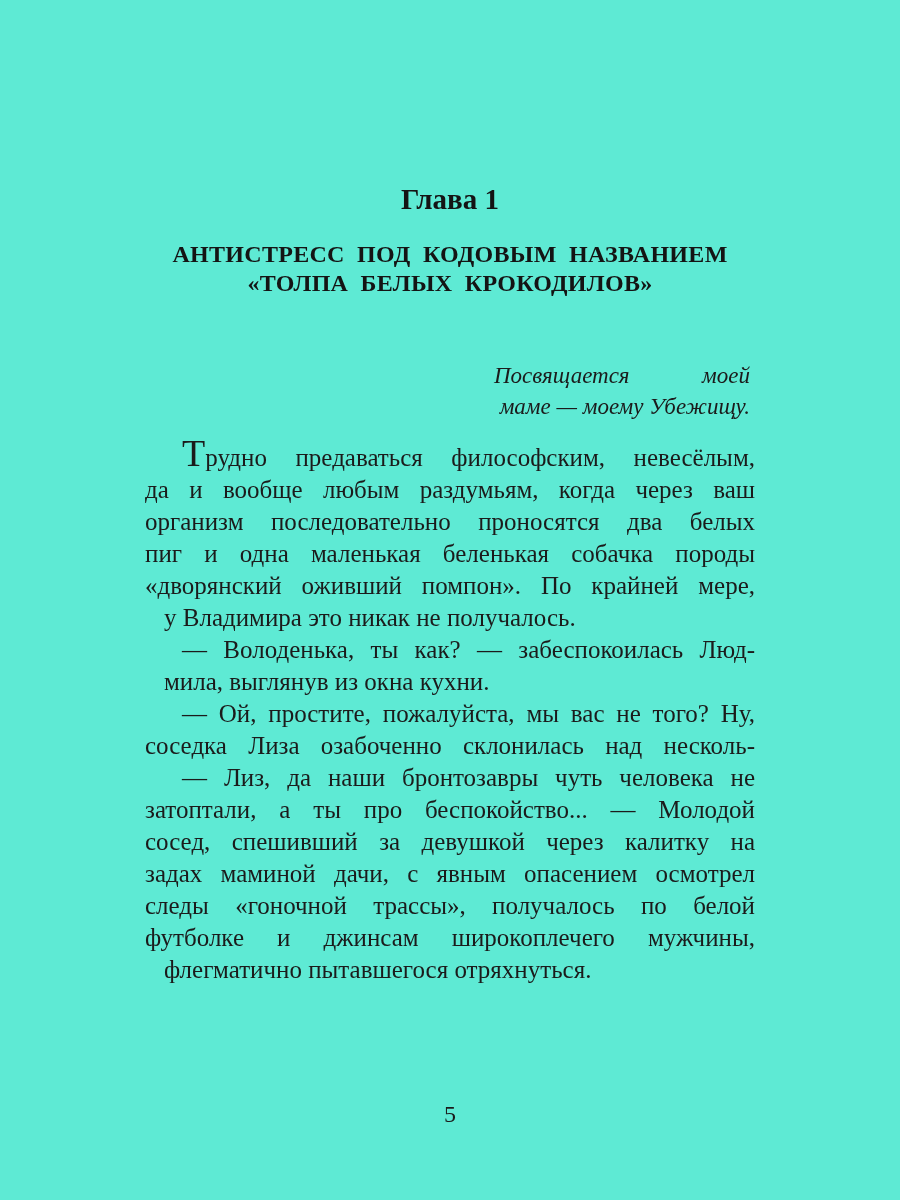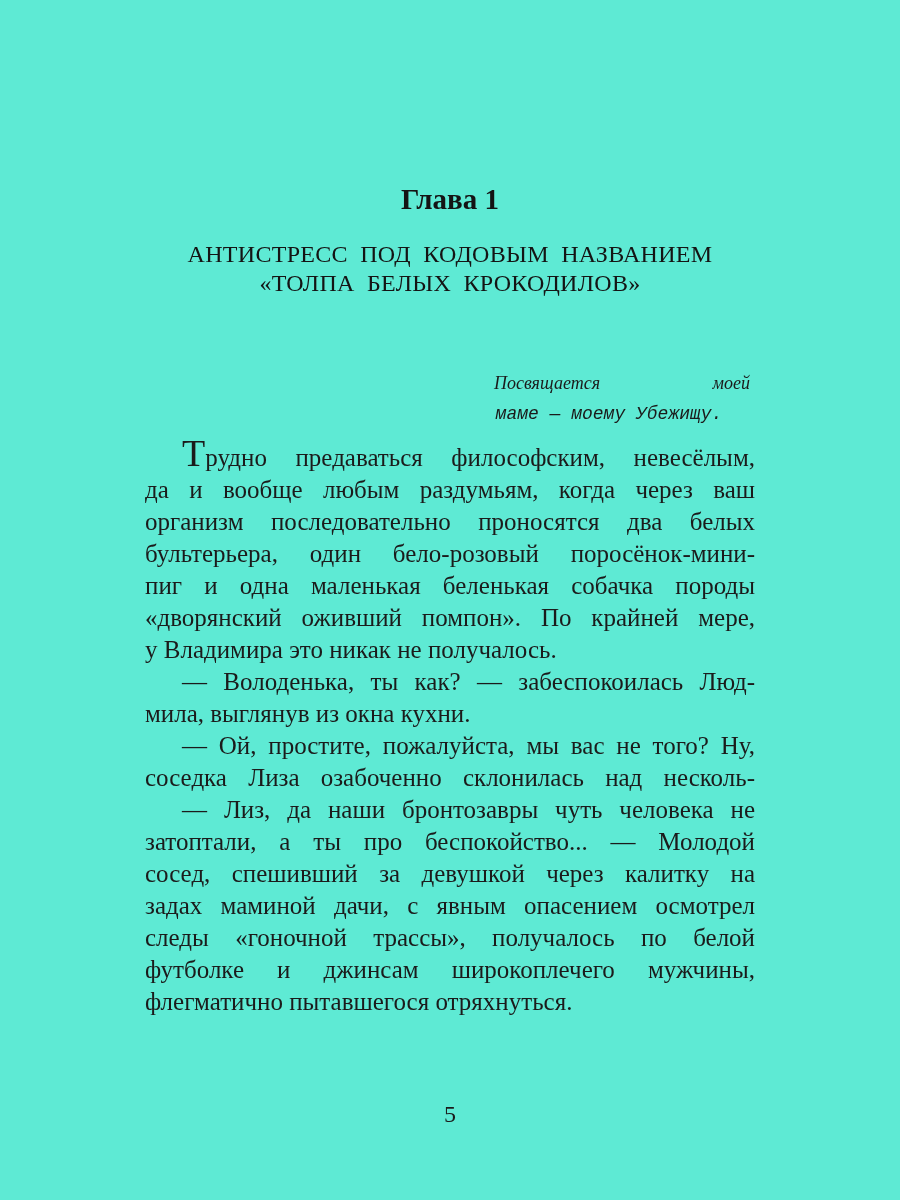--- a/index.html
+++ b/index.html
@@ -27,60 +27,60 @@
     color: #141414;
   }
   .chapter-title {
     position: absolute;
     top: 240px;
     left: 0;
     right: 0;
     text-align: center;
     font-size: 24px;
     line-height: 29px;
-    font-weight: normal;
+    font-weight: bold;
     letter-spacing: 0.3px;
     word-spacing: 6px;
     color: #141414;
   }
   .dedication {
     position: absolute;
-    top: 368px;
+    top: 360px;
     right: 150px;
     width: 282px;
     font-style: italic;
-    font-size: 18px;
+    font-size: 23px;
     line-height: 31px;
     color: #1b1b1b;
   }
   .ded-l1 {
     display: flex;
     justify-content: space-between;
     padding-left: 26px;
   }
   .ded-l2 {
-    text-align: center;
-    font-family: Liberation Mono, monospace;
+    text-align: right;
   }
   .body-text {
     position: absolute;
     top: 442px;
     left: 145px;
     width: 610px;
     font-size: 25px;
     line-height: 32px;
     color: #1b1b1b;
   }
   .bline {
     text-align: justify;
     text-align-last: justify;
     -moz-text-align-last: justify;
   }
   .bline.last {
     text-align-last: left;
+    margin-left: 19px;
     -moz-text-align-last: left;
   }
   .bline.indent {
     padding-left: 37px;
   }
   .initial {
     font-size: 38px;
     line-height: 0;
   }
   .footer {
@@ -110,21 +110,20 @@
       <span>Посвящается</span>
       <span>моей</span>
     </div>
     <div class="ded-l2">маме — моему Убежищу.</div>
   </div>
 
   <div class="body-text">
       <div class="bline indent"><span class="initial">Т</span>рудно предаваться философским, невесёлым,</div>
       <div class="bline">да и вообще любым раздумьям, когда через ваш</div>
       <div class="bline">организм последовательно проносятся два белых</div>
-      <div class="bline">бультерьера, один бело-розовый поросёнок-мини-</div>
       <div class="bline">пиг и одна маленькая беленькая собачка породы</div>
       <div class="bline">«дворянский оживший помпон». По крайней мере,</div>
       <div class="bline last">у Владимира это никак не получалось.</div>
       <div class="bline indent">— Володенька, ты как? — забеспокоилась Люд-</div>
       <div class="bline last">мила, выглянув из окна кухни.</div>
       <div class="bline indent">— Ой, простите, пожалуйста, мы вас не того? Ну,</div>
       <div class="bline">соседка Лиза озабоченно склонилась над несколь-</div>
       <div class="bline indent">— Лиз, да наши бронтозавры чуть человека не</div>
       <div class="bline">затоптали, а ты про беспокойство... — Молодой</div>
       <div class="bline">сосед, спешивший за девушкой через калитку на</div>

